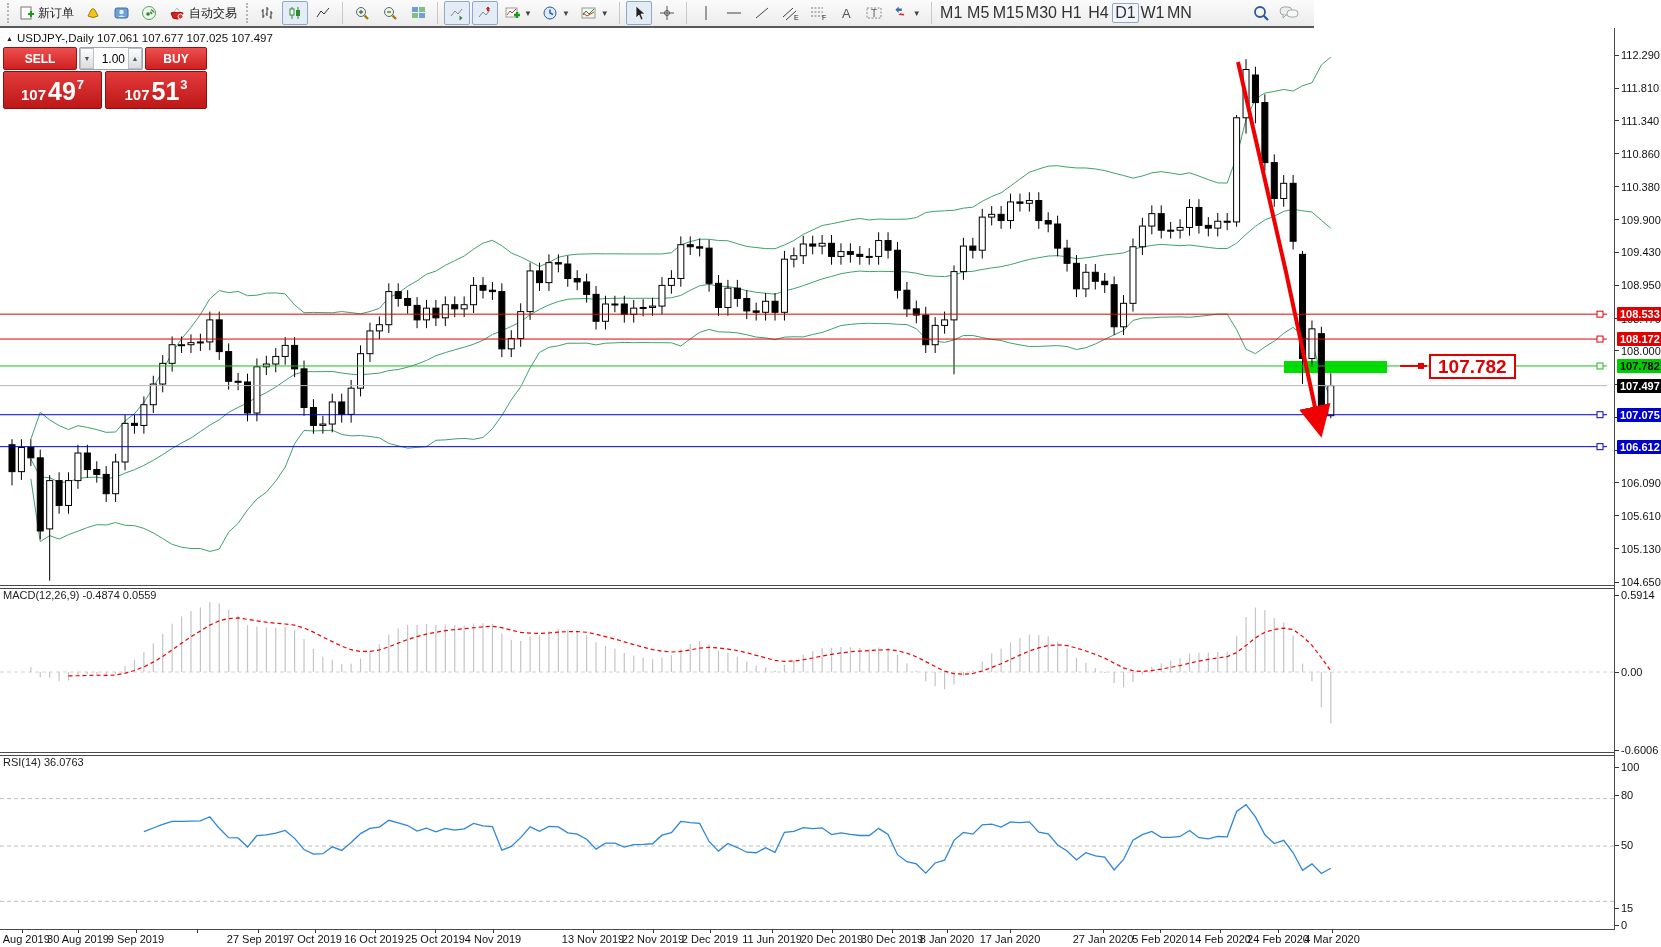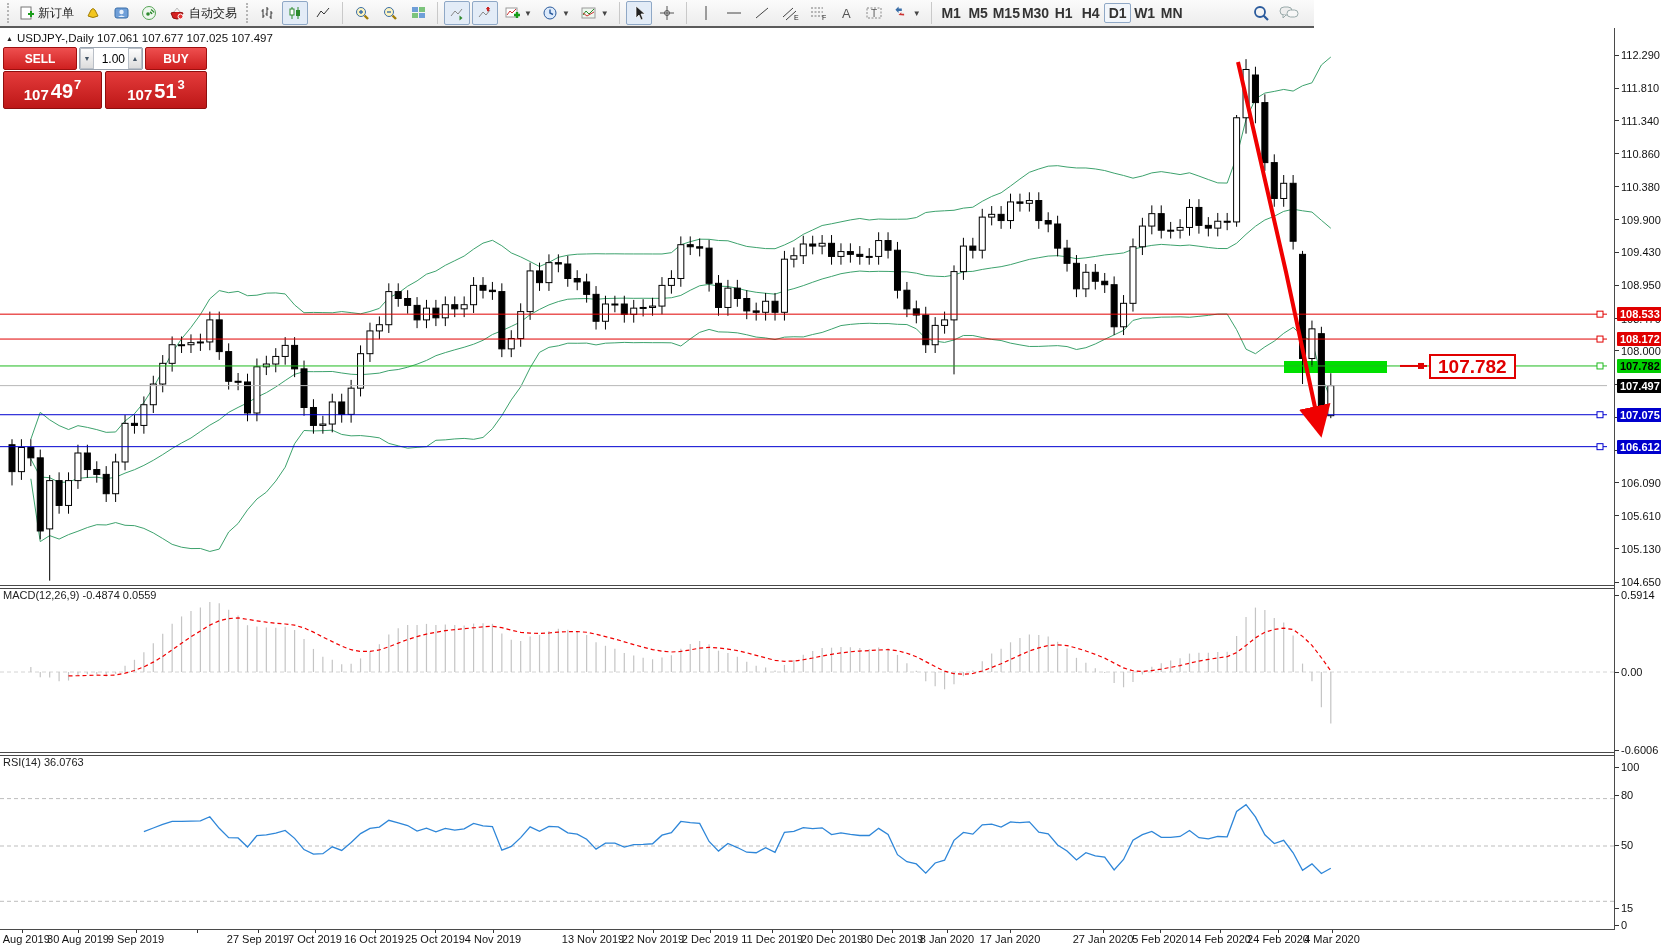--- a/index.html
+++ b/index.html
@@ -12,21 +12,21 @@
              background:linear-gradient(#fbfbfb,#ececec); border-bottom:2px solid #5a5a5a;
              display:flex; align-items:center; padding:0 4px; gap:2px; font-size:12px; color:#222; }
   .tb-btn { height:24px; min-width:26px; display:inline-flex; align-items:center; justify-content:center;
             border:1px solid transparent; border-radius:2px; gap:3px; padding:0 3px; cursor:default; }
   .tb-btn.active { border:1px solid #8fa8c6; background:#e3ecf7; }
   .tb-btn .lbl { font-size:12px; white-space:nowrap; }
   .tb-sep { width:1px; height:22px; background:#c9c9c9; margin:0 4px; }
   .tb-grip { width:3px; height:20px; border-left:2px dotted #b5b5b5; margin:0 3px; }
   .caret { font-size:8px; color:#444; margin-left:1px; }
   .tf-btn { height:20px; min-width:27px; display:inline-flex; align-items:center; justify-content:center;
-            font-size:14px; color:#333; border:1px solid transparent; border-radius:2px;font-weight:bold; }
+            font-size:16px; color:#333; border:1px solid transparent; border-radius:2px; }
   .tf-btn.active { border:1px solid #8fa8c6; background:#f2f6fb; }
   #tb-right { margin-left:auto; display:flex; align-items:center; gap:8px; padding-right:10px; }
 
   
   #chart-window { position:absolute; left:0; top:28px; width:1661px; height:919px; background:#fff; }
   .pane-svg { position:absolute; left:0; }
   #main-svg { top:0; width:1614px; height:558px; }
   #macd-svg { top:558px; width:1614px; height:167px; }
   #rsi-svg  { top:725px; width:1614px; height:177px; }
   .sep-line { position:absolute; left:0; width:1661px; height:0; border-top:1px solid #4a4a4a; }
@@ -64,21 +64,21 @@
   #sell-btn { width:74px; }  #buy-btn { width:62px; }
   #vol-box { width:64px; display:flex; border:1px solid #9aa4b0; background:#0ea5e9; border-radius:2px; }
   .spin { width:15px; display:flex; align-items:center; justify-content:center; font-size:7px; color:#456;
           background:linear-gradient(#fdfdfd,#dcdcdc); border:1px solid #b9bfc7; }
   #vol-input { width:34px; border:none; font-size:12px; text-align:right; padding-right:3px; background:#fff; }
   #tp-row2 { display:flex; margin-top:1px; gap:3px; }
   .tile { height:38px; color:#fff; border:1px solid #8e0e0e; border-radius:2px;
           background:linear-gradient(#e43b3b,#bd1717); display:flex; align-items:flex-end; justify-content:center; padding-bottom:2px; }
   #sell-tile { width:99px; } #buy-tile { width:102px; }
   .tile .small { font-size:15px; font-weight:bold; margin:0 2px 3px 0; }
-  .tile .big { font-size:20px; font-weight:bold; line-height:30px; }
+  .tile .big { font-size:25px; font-weight:bold; line-height:30px; }
   .tile .sup { font-size:13px; font-weight:bold; margin:2px 0 14px 1px; }
 
   
   .ic { display:inline-block; }
   svg.ic { vertical-align:middle; }
 </style>
 </head>
 <body>
 
 <div id="screen">
@@ -828,21 +828,21 @@
         <div class="date-tick" style="left: 435px;">25 Oct 2019</div>
         <div class="date-notch" style="left: 493px;"></div>
         <div class="date-tick" style="left: 493px;">4 Nov 2019</div>
         <div class="date-notch" style="left: 593px;"></div>
         <div class="date-tick" style="left: 593px;">13 Nov 2019</div>
         <div class="date-notch" style="left: 653px;"></div>
         <div class="date-tick" style="left: 653px;">22 Nov 2019</div>
         <div class="date-notch" style="left: 710px;"></div>
         <div class="date-tick" style="left: 710px;">2 Dec 2019</div>
         <div class="date-notch" style="left: 772px;"></div>
-        <div class="date-tick" style="left: 772px;">11 Dec 2019</div>
+        <div class="date-tick" style="left: 772px;">11 Jun 2019</div>
         <div class="date-notch" style="left: 832px;"></div>
         <div class="date-tick" style="left: 832px;">20 Dec 2019</div>
         <div class="date-notch" style="left: 892px;"></div>
         <div class="date-tick" style="left: 892px;">30 Dec 2019</div>
         <div class="date-notch" style="left: 947px;"></div>
         <div class="date-tick" style="left: 947px;">8 Jan 2020</div>
         <div class="date-notch" style="left: 1010px;"></div>
         <div class="date-tick" style="left: 1010px;">17 Jan 2020</div>
         <div class="date-notch" style="left: 1103px;"></div>
         <div class="date-tick" style="left: 1103px;">27 Jan 2020</div>

